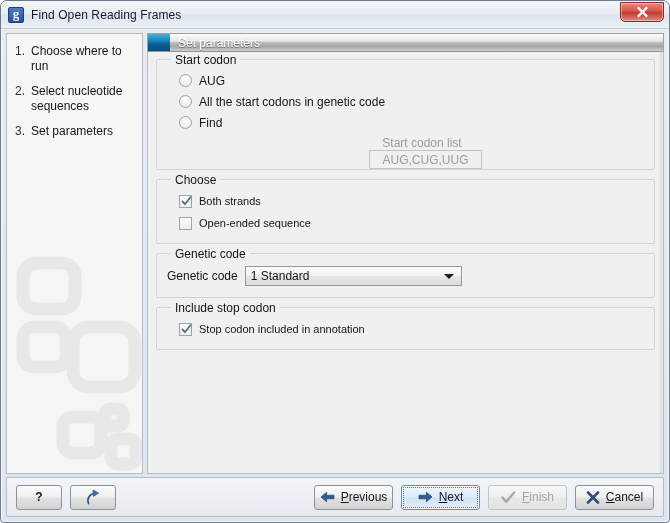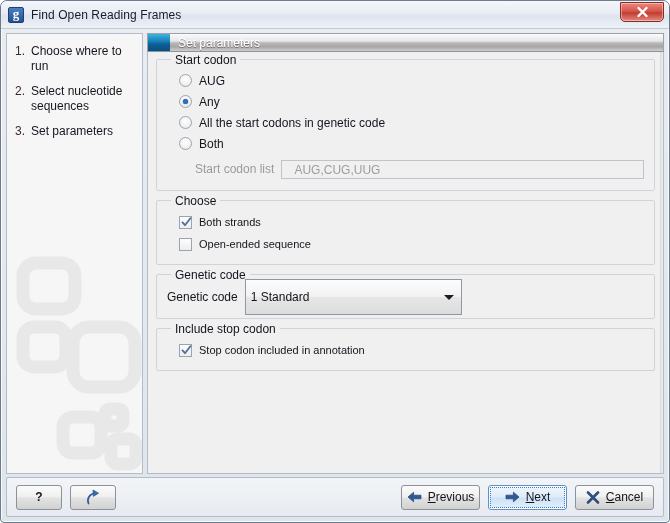--- a/index.html
+++ b/index.html
@@ -281,21 +281,21 @@
     background: #f0f0f0;
     border-color: #bfc4ca;
     color: #9d9d9d;
   }
   .codon-input { flex: 1 1 auto; }
   .minlen-input { width: 48px; }
 
   .select {
     position: relative;
     width: 217px;
-    height: 36px;
+    height: 20px;
     background: linear-gradient(to bottom, #fdfdfd 0%, #f2f2f2 48%, #e6e6e6 52%, #dcdcdc 100%);
     border: 1px solid #8f98a3;
     box-sizing: border-box;
     display: flex;
     align-items: center;
     padding-left: 5px;
     font-size: 12px;
     color: #14141e;
   }
   .select-arrow {
@@ -413,36 +413,32 @@
         <div class="scroll-gutter"></div>
 
         <div class="group">
           <div class="group-title">Start codon</div>
 
           <div class="radio-row">
             <span class="radio"></span>
             <span class="radio-label">AUG</span>
           </div>
 
-          <div class="radio-row">
-            <span class="radio checked"></span>
-            <span class="radio-label">Any</span>
-          </div>
 
           <div class="radio-row">
             <span class="radio"></span>
             <span class="radio-label">All the start codons in genetic code</span>
           </div>
 
           <div class="radio-row">
             <span class="radio"></span>
-            <span class="radio-label">Both</span>
-          </div>
-
-          <div class="field-row" style="margin-left:28px; margin-top:3px;">
+            <span class="radio-label">Find</span>
+          </div>
+
+          <div class="field-row" style="margin-left:40px; margin-top:3px;flex-direction:column;">
             <span class="field-label disabled">Start codon list</span>
             <div class="text-input disabled codon-input">AUG,CUG,UUG</div>
           </div>
         </div>
 
         <div class="group">
           <div class="group-title">Choose</div>
 
           <div class="check-row">
             <span class="checkbox checked">
@@ -510,20 +506,26 @@
         <span><u>P</u><span>revious</span></span>
       </div>
 
       <div class="btn wide primary">
         <svg width="15" height="12" viewBox="0 0 15 12" aria-hidden="true">
           <path d="M1 4.2 L8.4 4.2 L8.4 1.2 L14 6 L8.4 10.8 L8.4 7.8 L1 7.8 Z" fill="#2f5a96" stroke="#24456f" stroke-width="0.7" stroke-linejoin="round"></path>
         </svg>
         <span><u>N</u><span>ext</span></span>
       </div>
 
+      <div class="btn wide disabled">
+        <svg width="15" height="13" viewBox="0 0 15 13" aria-hidden="true">
+          <path d="M1.5 6.5 L5.2 10.8 L13.2 1.5" stroke="#a8a8a8" stroke-width="2.4" fill="none" stroke-linecap="round" stroke-linejoin="round"></path>
+        </svg>
+        <span><u>F</u><span>inish</span></span>
+      </div>
 
       <div class="btn wide">
         <svg width="14" height="13" viewBox="0 0 14 13" aria-hidden="true">
           <path d="M2 1.5 L12 11.5 M12 1.5 L2 11.5" stroke="#2f4f7a" stroke-width="2.6" stroke-linecap="round" fill="none"></path>
         </svg>
         <span><u>C</u><span>ancel</span></span>
       </div>
     </div>
   </div>
 

